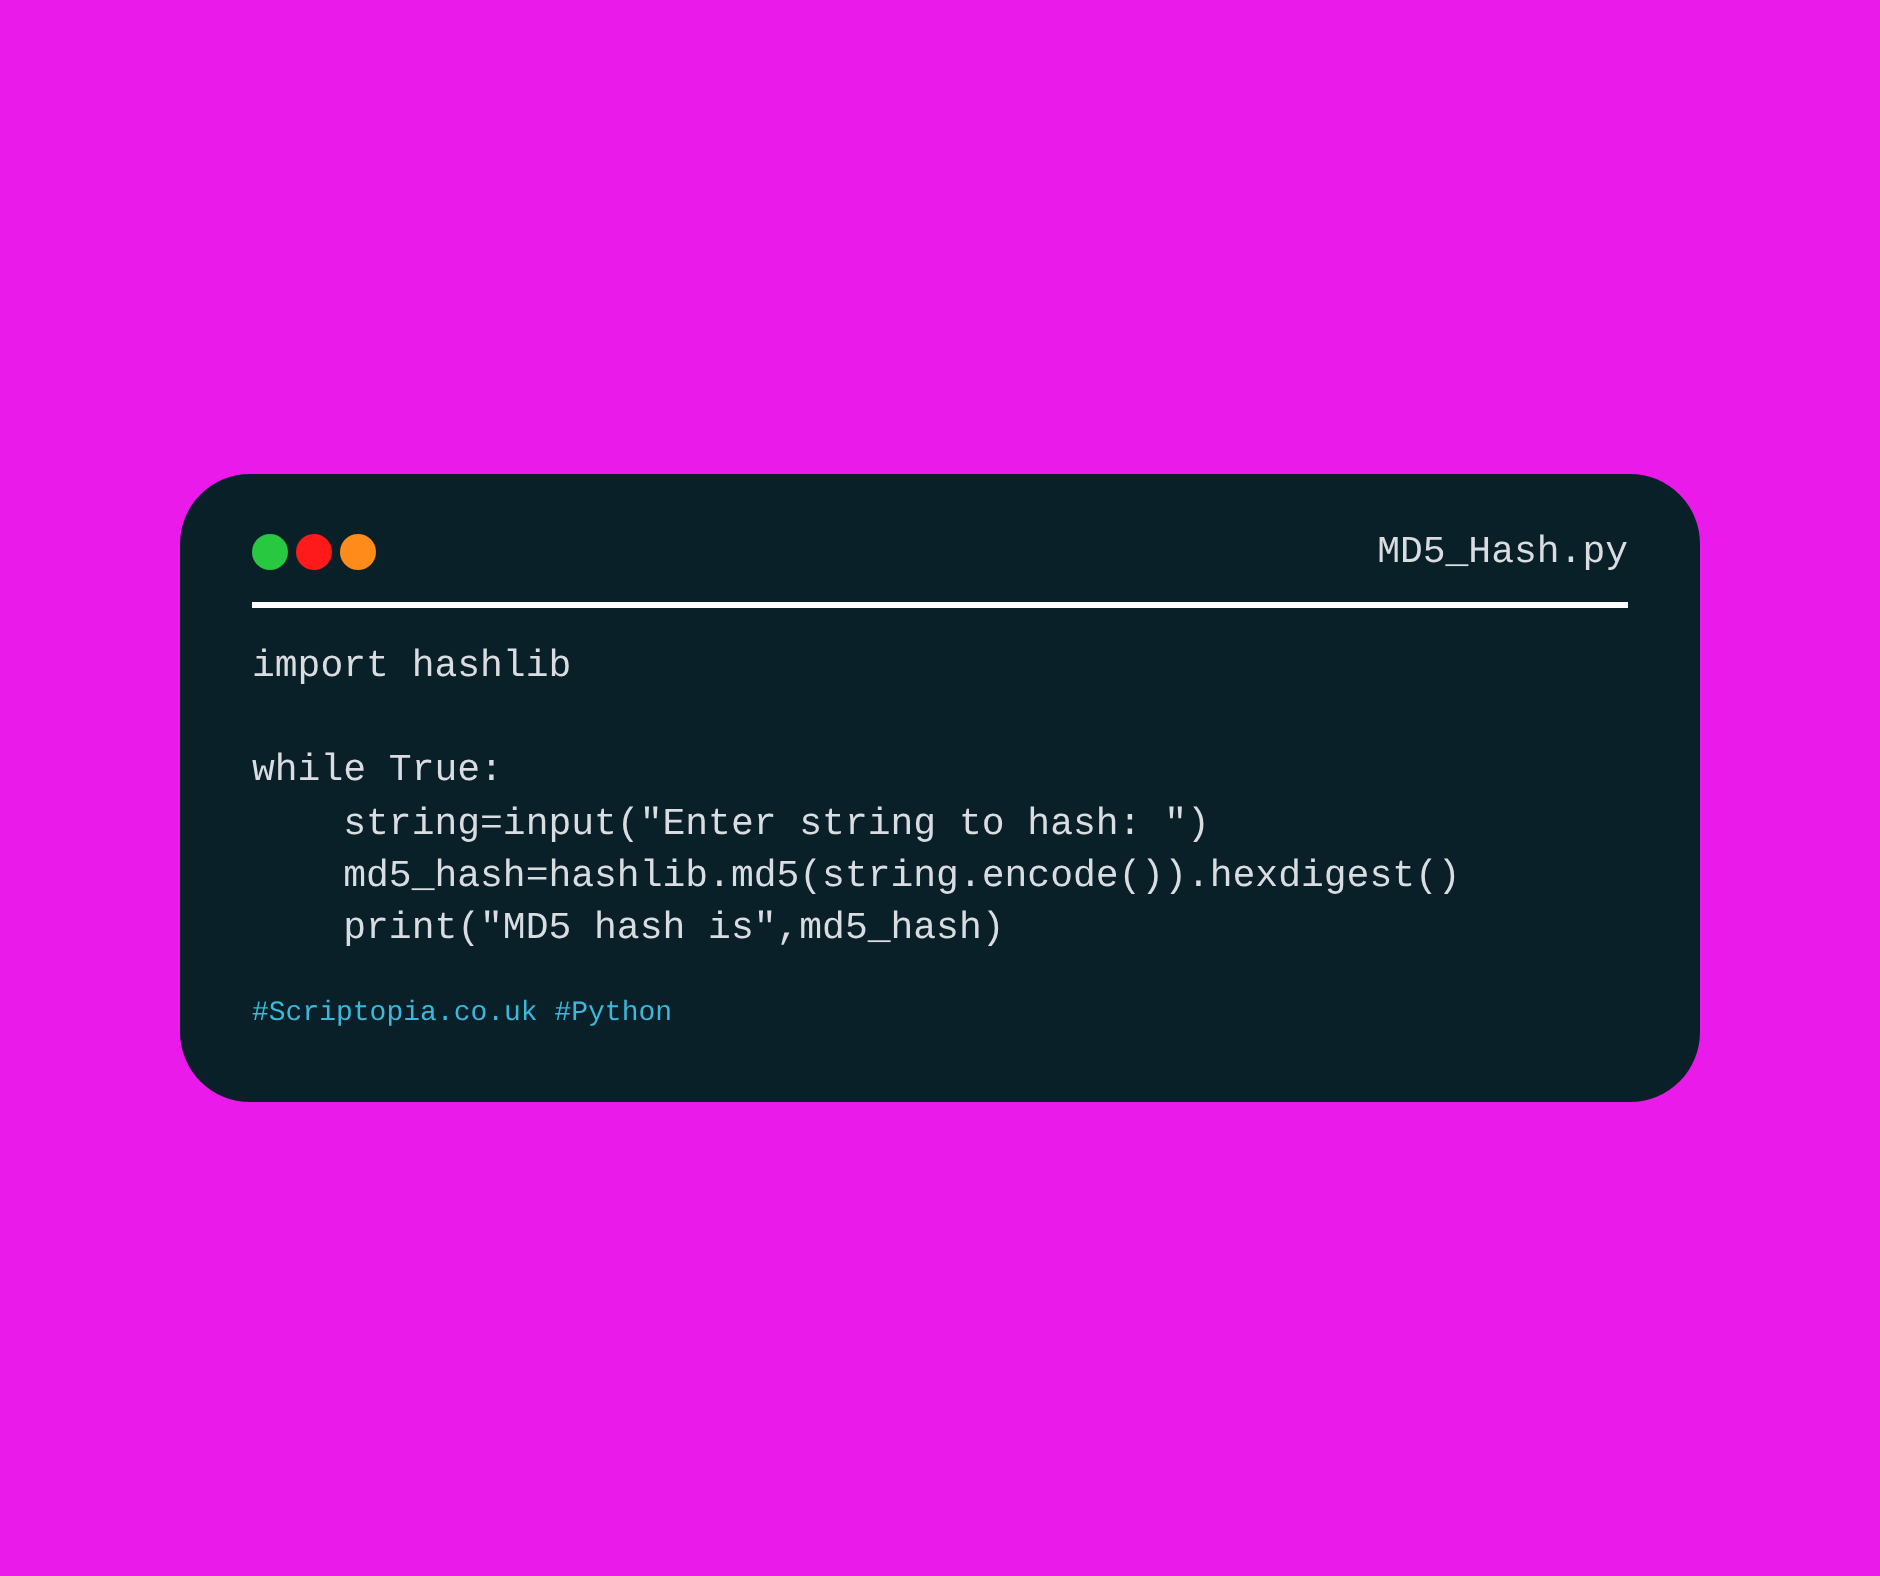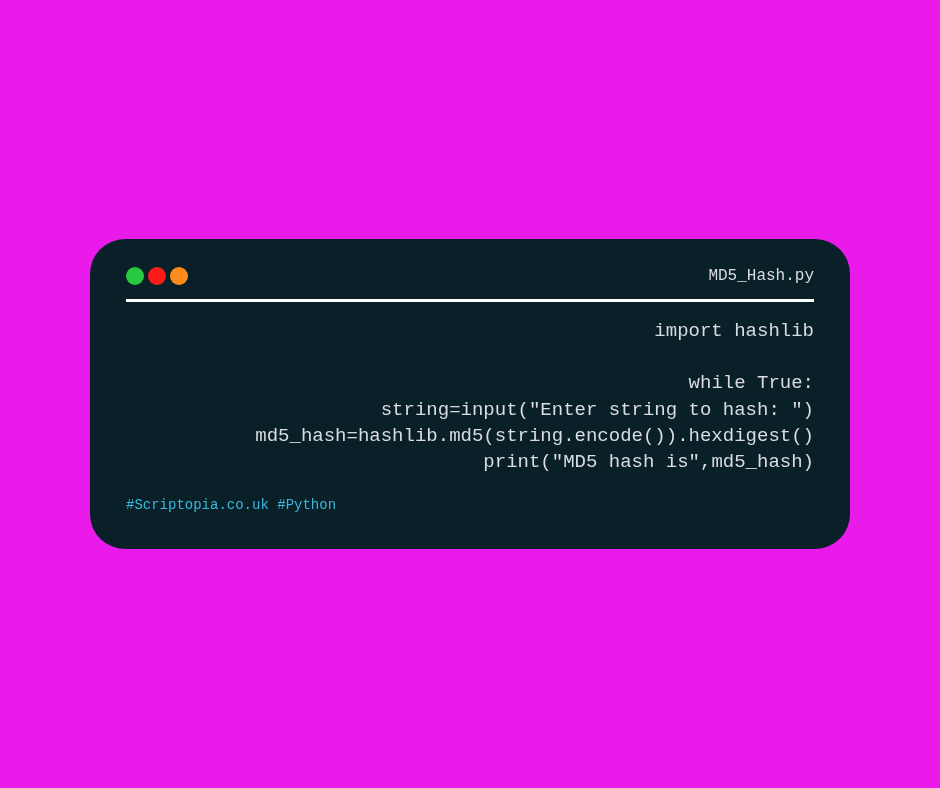--- a/index.html
+++ b/index.html
@@ -36,35 +36,34 @@
     .dot {
       width: 18px;
       height: 18px;
       border-radius: 50%;
     }
     .dot-green { background-color: #28c840; }
     .dot-red { background-color: #ff1a1a; }
     .dot-orange { background-color: #ff8c1a; }
     .filename {
       color: #d9dce0;
-      font-size: 16px;
+      font-size: 19px;
       font-family: 'Courier New', Courier, monospace;
     }
     .divider {
       height: 3px;
       background-color: #ffffff;
       margin-bottom: 16px;
     }
     .code {
       color: #d9dce0;
       font-size: 19px;
       line-height: 1.38;
       white-space: pre;
       font-family: 'Courier New', Courier, monospace;
-      text-align: right;
     }
     .hashtags {
       color: #3bb8dc;
       font-size: 14px;
       margin-top: 22px;
       font-family: 'Courier New', Courier, monospace;
     }
   </style>
 </head>
 <body>

